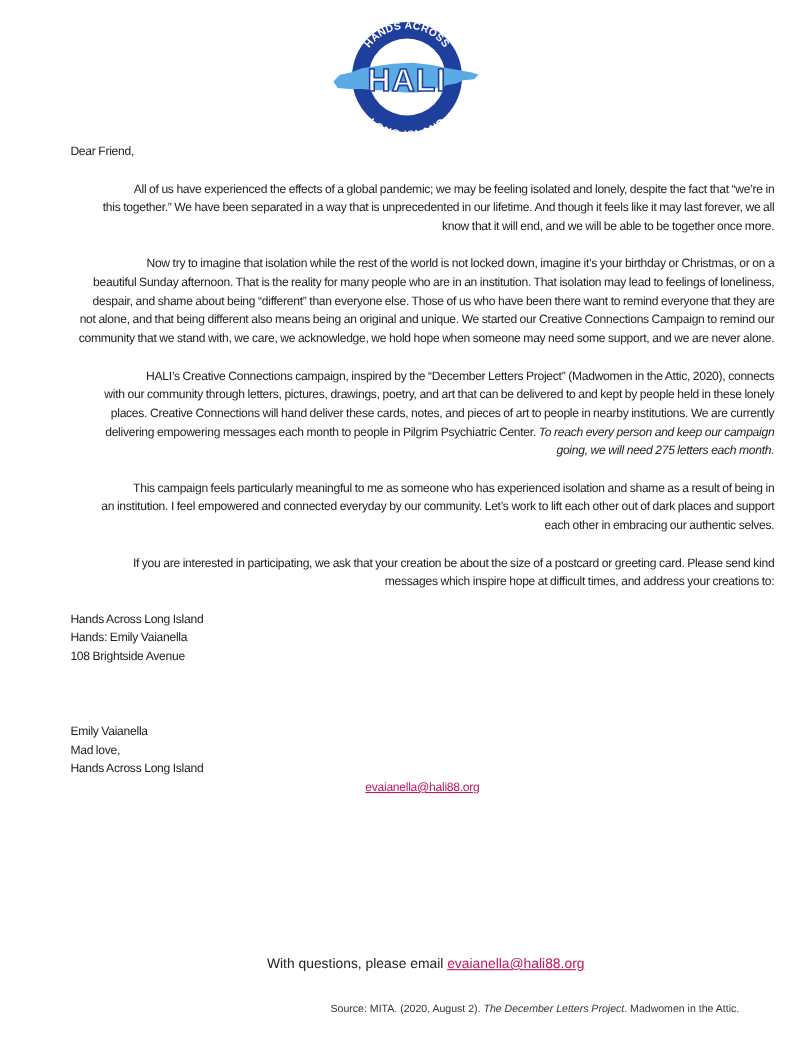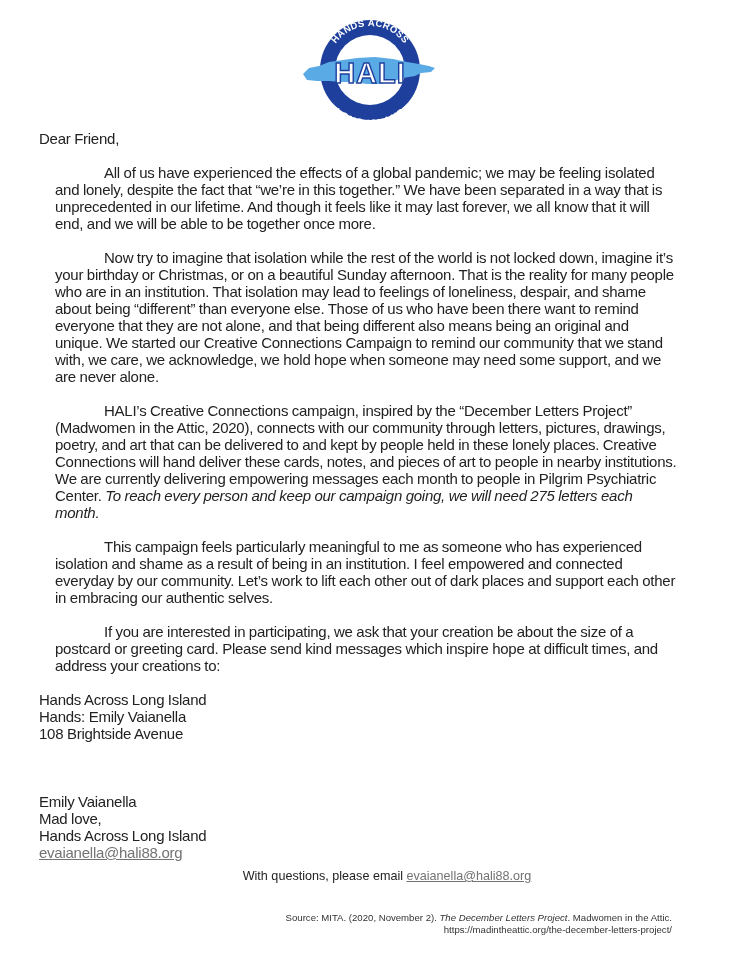--- a/index.html
+++ b/index.html
@@ -23,53 +23,55 @@
   }
   .logo {
     position: absolute;
     left: 295px;
     top: 2px;
     width: 150px;
     height: 132px;
   }
   .letter {
     position: absolute;
-    left: 39px;
+    left: 64px;
     top: 130px;
     width: 640px;
-    font-size: 15px;
+    font-size: 11px;
     line-height: 17px;
     letter-spacing: -0.25px;
     word-spacing: -0.3px;
   }
   .greeting {
     margin: 0 0 17px 0;
   }
   .para {
-    margin: 0 0 17px 16px;
+    margin: 0 0 17px 4px;
     text-indent: 49px;
+    text-align: right;
   }
   .para em {
     font-style: italic;
   }
   .address, .signature {
     margin: 0;
   }
   .address {
     margin-top: 0;
   }
   .signature {
     margin-top: 51px;
   }
   .line {
     display: block;
   }
   a.link {
-    color: #737373;
+    color: #be185d;
     text-decoration: underline;
+    text-align: center;
   }
   .questions {
     position: absolute;
     left: 0;
     width: 736px;
     top: 869px;
     text-align: center;
     font-size: 12.6px;
     letter-spacing: 0;
     padding-left: 24px;
@@ -133,18 +135,17 @@
     </div>
   </div>
 
   <div class="questions">
     <span class="pre">With questions, please email </span>
     <a class="link">evaianella@hali88.org</a>
   </div>
 
   <div class="source">
     <span class="line">
-      <span>Source: MITA. (2020, November 2). </span><em>The December Letters Project</em><span>. Madwomen in the Attic.</span>
+      <span>Source: MITA. (2020, August 2). </span><em>The December Letters Project</em><span>. Madwomen in the Attic.</span>
     </span>
-    <span class="line">https://madintheattic.org/the-december-letters-project/</span>
   </div>
 
 </div>
 
 </body></html>

